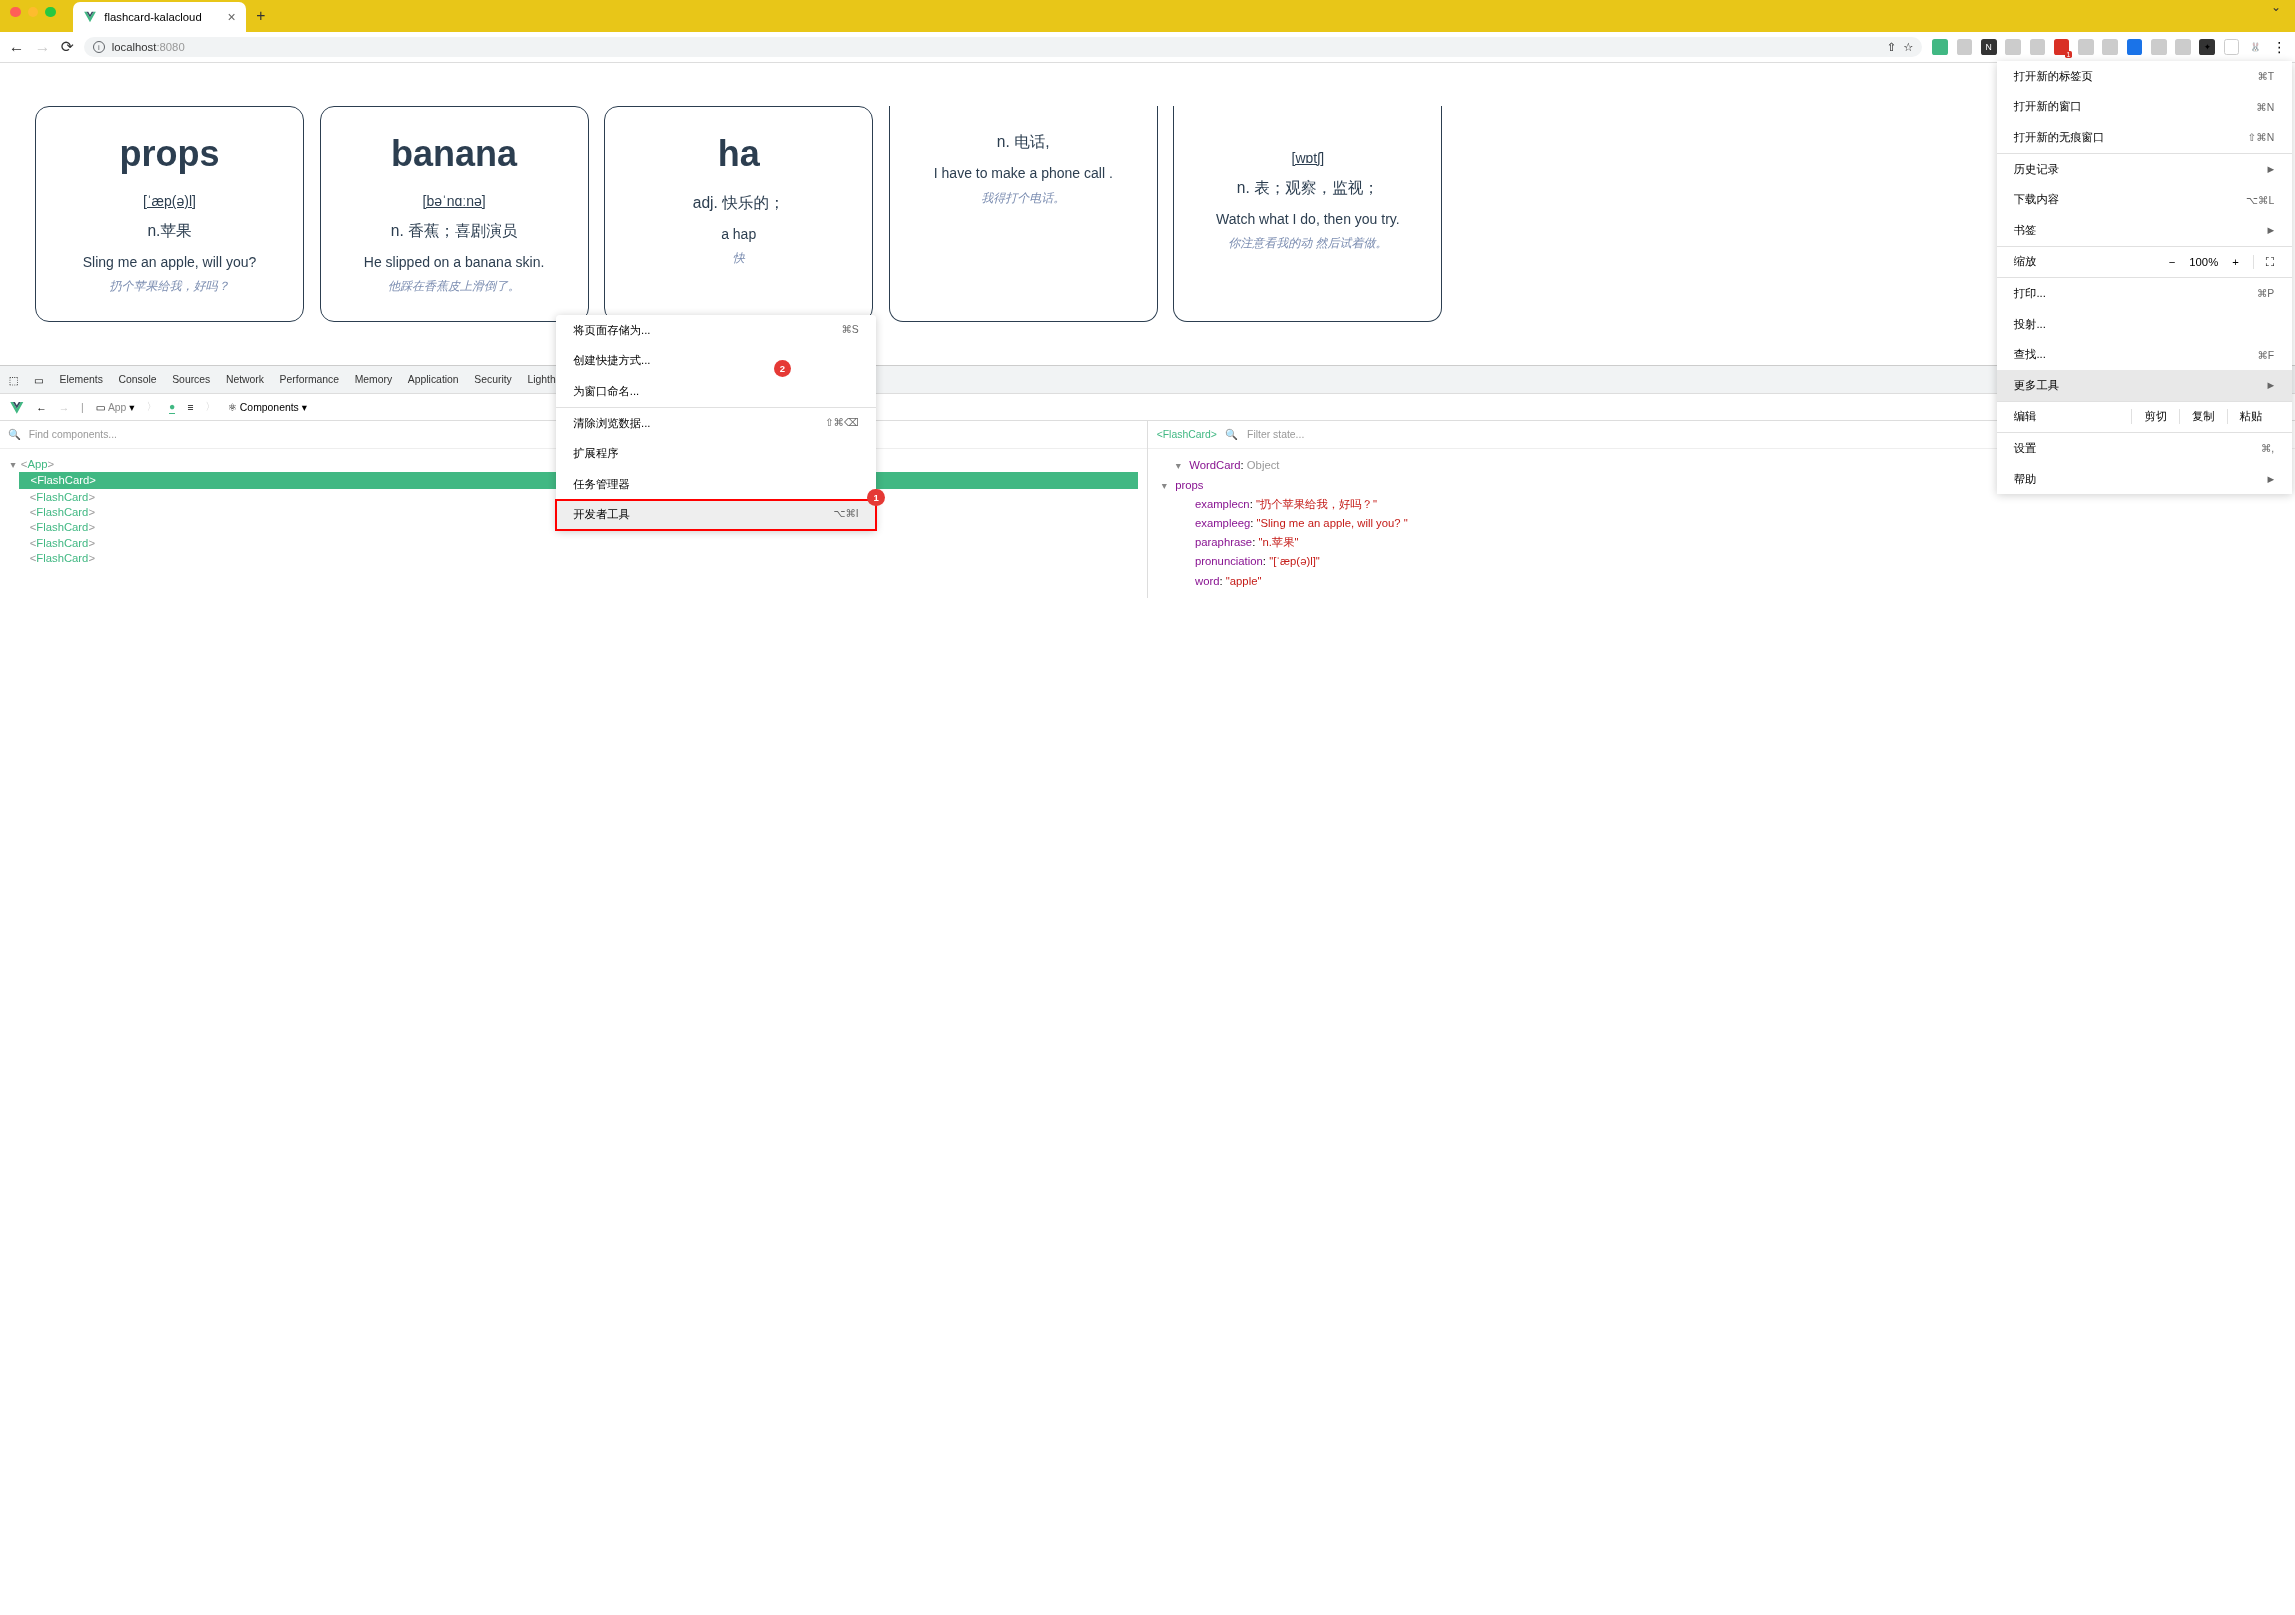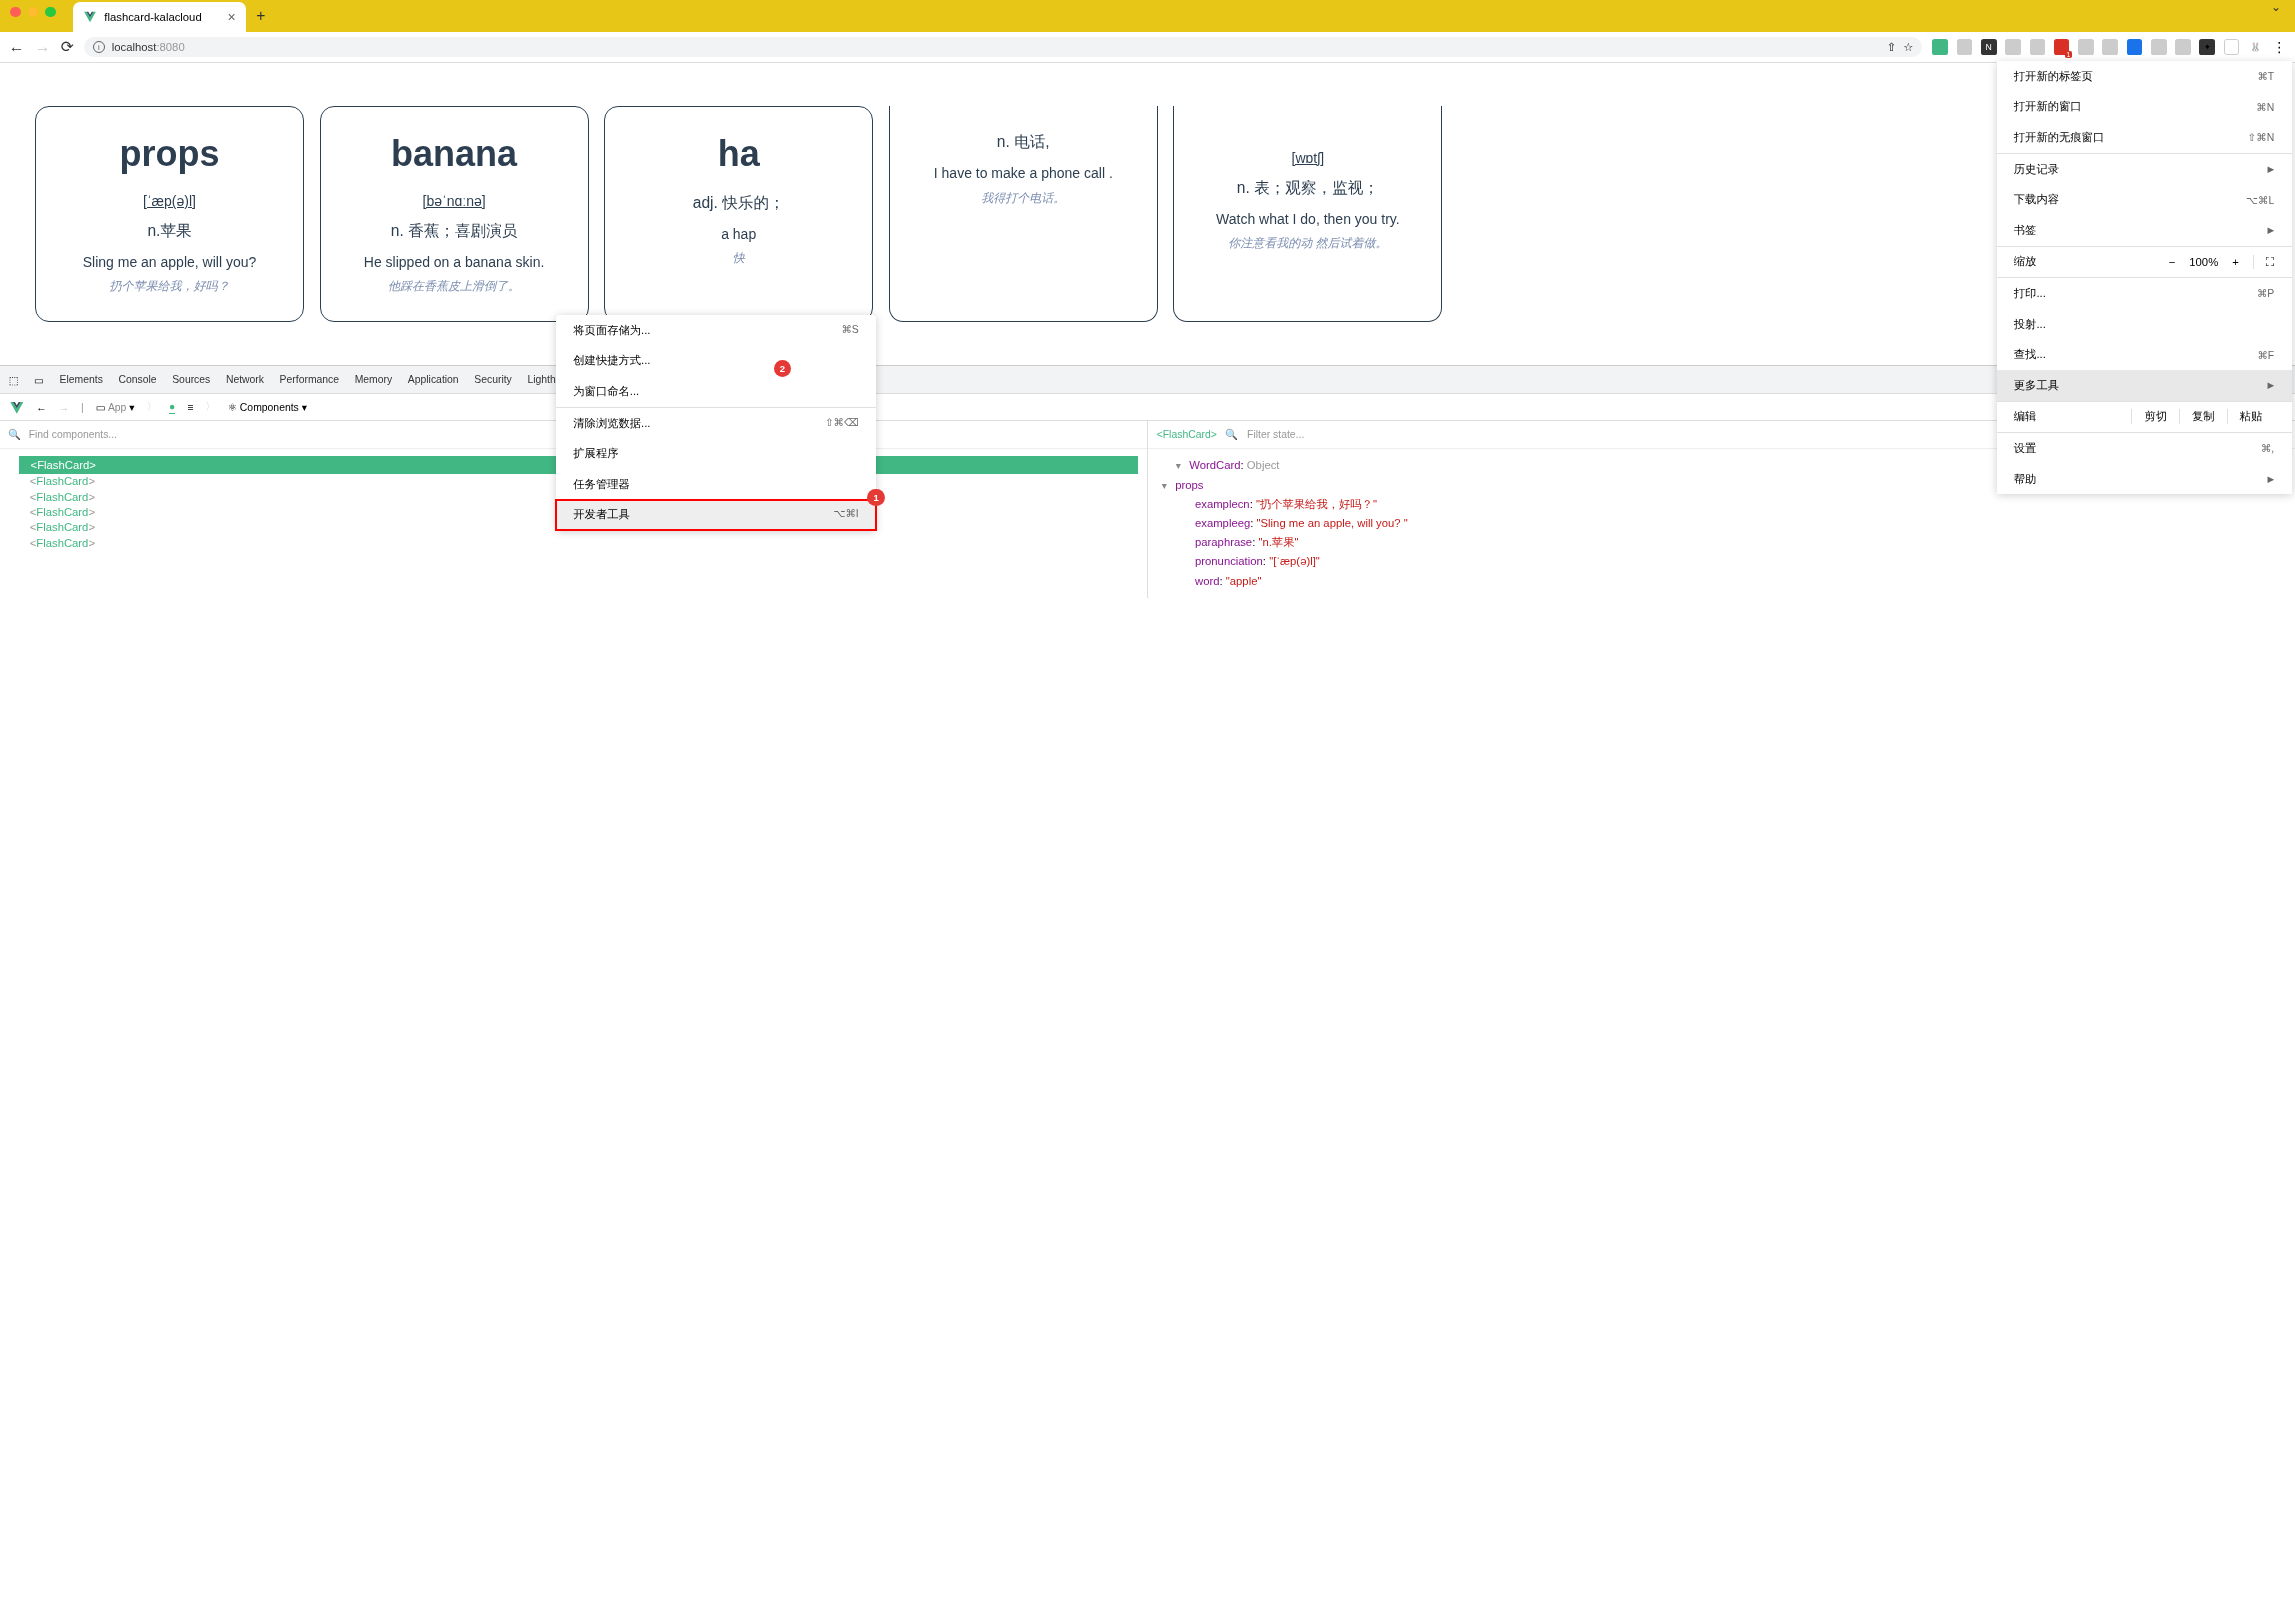--- a/index.html
+++ b/index.html
@@ -324,20 +324,21 @@
     </div>
   </div>
 
   <div class="dt-body">
     <div class="dt-left">
       <div class="dt-search">
         <span>🔍</span>
         <span>Find components...</span>
       </div>
       <div class="dt-tree">
+        <div class="tree-item"><span class="arrow-down">▼</span><span class="tree-bracket">&lt;</span><span class="tree-comp">App</span><span class="tree-bracket">&gt;</span></div>
         <div class="tree-item selected">&nbsp;&nbsp;<span class="tree-bracket">&lt;</span><span class="tree-comp">FlashCard</span><span class="tree-bracket">&gt;</span></div>
         <div class="tree-item tree-nested"><span class="tree-bracket">&lt;</span><span class="tree-comp">FlashCard</span><span class="tree-bracket">&gt;</span></div>
         <div class="tree-item tree-nested"><span class="tree-bracket">&lt;</span><span class="tree-comp">FlashCard</span><span class="tree-bracket">&gt;</span></div>
         <div class="tree-item tree-nested"><span class="tree-bracket">&lt;</span><span class="tree-comp">FlashCard</span><span class="tree-bracket">&gt;</span></div>
         <div class="tree-item tree-nested"><span class="tree-bracket">&lt;</span><span class="tree-comp">FlashCard</span><span class="tree-bracket">&gt;</span></div>
         <div class="tree-item tree-nested"><span class="tree-bracket">&lt;</span><span class="tree-comp">FlashCard</span><span class="tree-bracket">&gt;</span></div>
       </div>
     </div>
     <div class="dt-right">
       <div class="dt-header-right">

